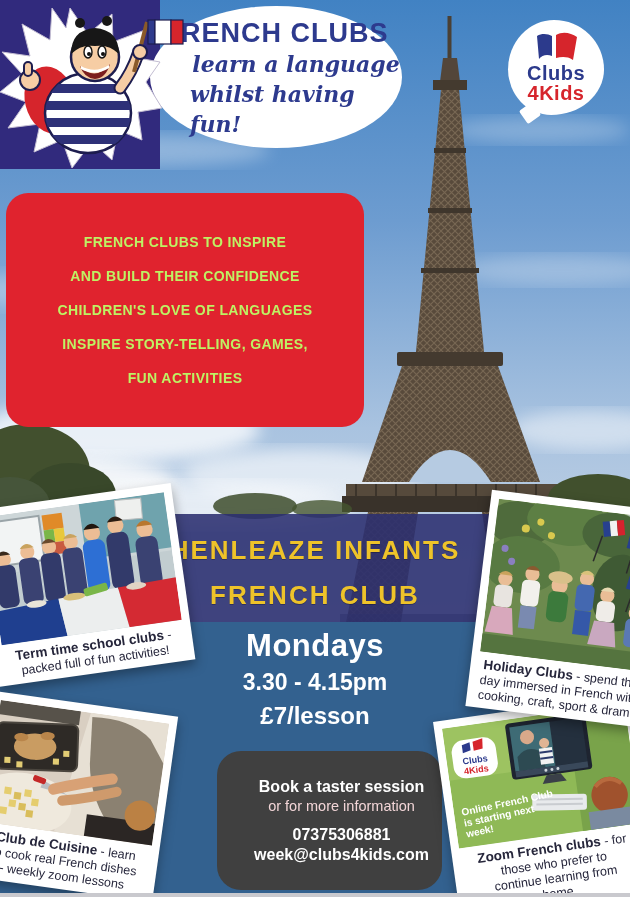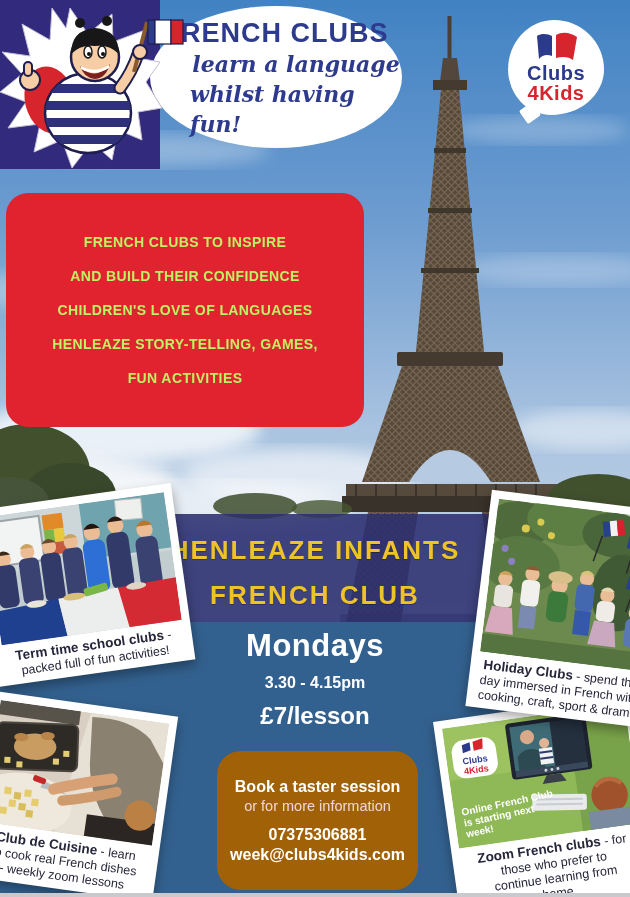--- a/index.html
+++ b/index.html
@@ -41,27 +41,27 @@
   .overlay-band{left:0;top:514px;width:630px;height:108px;background:rgba(43,47,112,0.88);z-index:1;}
   .club-heading{left:0;top:528px;width:630px;text-align:center;z-index:2;}
   .club-line{color:#eec32a;font-weight:bold;font-size:26px;letter-spacing:2px;line-height:45px;
              text-shadow:0 1px 0 rgba(0,0,0,.25);}
 
   
   .bottom-blue{left:0;top:622px;width:630px;height:271px;background:#33618f;z-index:1;}
 
   .schedule{left:0;top:626px;width:630px;text-align:center;z-index:2;color:#fff;}
   .schedule-day{font-size:31px;font-weight:bold;line-height:40px;letter-spacing:.5px;}
-  .schedule-time{font-size:16px;font-weight:bold;line-height:33px;}
+  .schedule-time{font-size:23px;font-weight:bold;line-height:33px;}
   .schedule-price{font-size:24px;font-weight:bold;line-height:33px;}
 
   
-  .booking-box{left:217px;top:751px;width:201px;height:139px;background:#a16207;border-radius:24px;
+  .booking-box{left:217px;top:751px;width:201px;height:139px;background:#404040;border-radius:24px;
                z-index:2;display:flex;flex-direction:column;align-items:center;justify-content:center;
-               text-align:center;}
+               text-align:center;padding-left:24px;}
   .booking-title{color:#fff;font-weight:bold;font-size:16px;line-height:20px;}
   .booking-info{color:#f2d5d7;font-size:14.5px;line-height:19px;}
   .booking-phone{color:#fff;font-weight:bold;font-size:16px;line-height:20px;margin-top:9px;text-align:right;}
   .booking-email{color:#fff;font-weight:bold;font-size:16px;line-height:20px;}
 
   
   .polaroid{position:absolute;background:#fff;padding:8px 8px 5px;box-sizing:border-box;
             box-shadow:0 5px 12px rgba(0,0,0,.35);}
   .polaroid svg{display:block;width:100%;}
   .caption{margin-top:5px;text-align:center;color:#26263b;font-size:12.5px;line-height:15px;}
@@ -212,21 +212,21 @@
       <path d="M23,3 C30,-1 38,1 44,5 L40,28 C34,24 28,25 23,26 Z" fill="#d6252c"></path>
     </svg>
     <div class="logo-top">Clubs</div>
     <div class="logo-bottom">4Kids</div>
   </div>
 
   <div class="abs intro-box">
     <div class="intro-line">FRENCH CLUBS TO INSPIRE</div>
     <div class="intro-line">AND BUILD THEIR CONFIDENCE</div>
     <div class="intro-line">CHILDREN'S LOVE OF LANGUAGES</div>
-    <div class="intro-line">HENLEAZE STORY-TELLING, GAMES,</div>
+    <div class="intro-line">INSPIRE STORY-TELLING, GAMES,</div>
     <div class="intro-line">FUN ACTIVITIES</div>
   </div>
 
   <div class="abs club-heading">
     <div class="club-line">HENLEAZE INFANTS</div>
     <div class="club-line">FRENCH CLUB</div>
   </div>
 
   <div class="abs schedule">
     <div class="schedule-day">Mondays</div>

